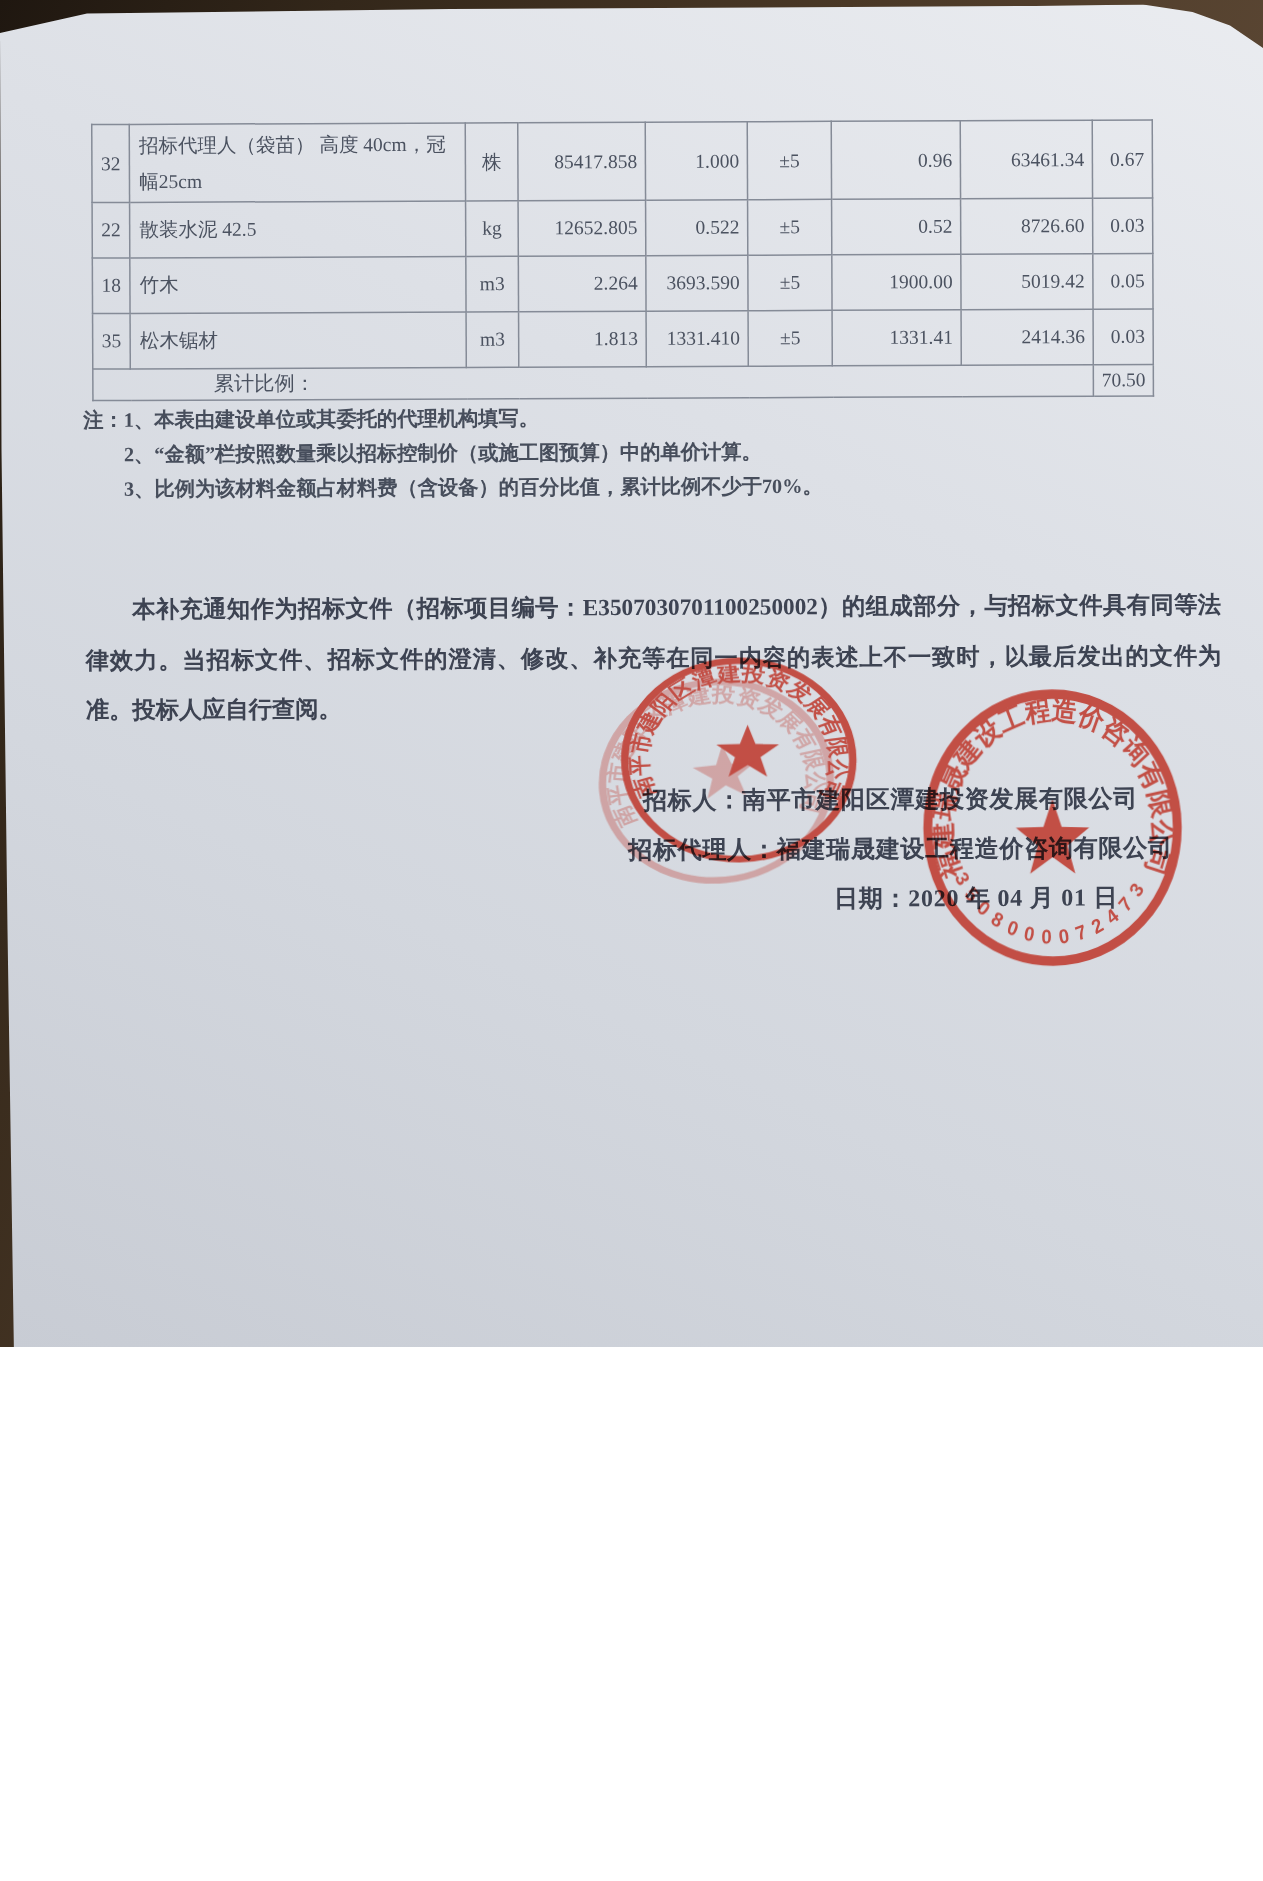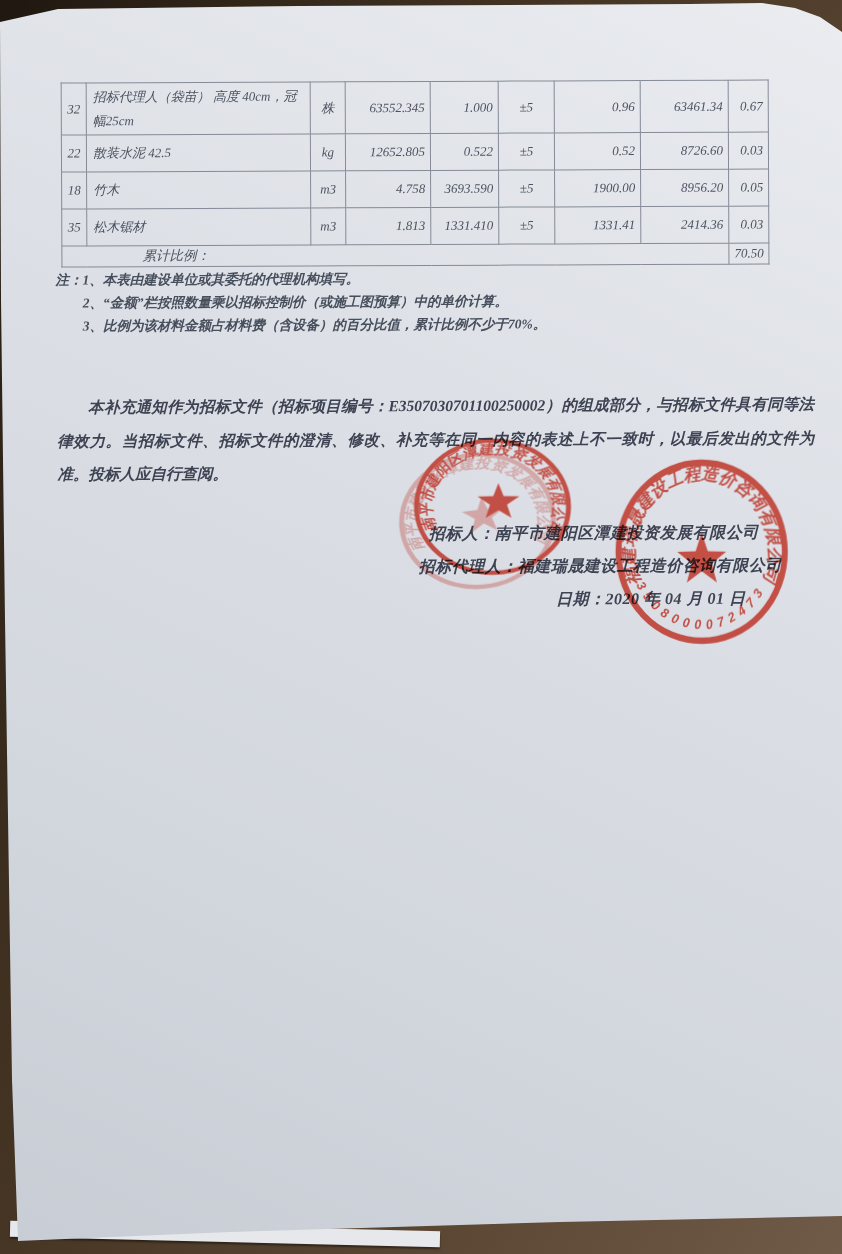--- a/index.html
+++ b/index.html
@@ -1,18 +1,18 @@
 <!DOCTYPE html>
 <html><head>
 <meta charset="utf-8">
 <style>
   html,body{margin:0;padding:0;}
   body{width:842px;height:1254px;overflow:hidden;font-family:"Liberation Serif",serif;}
-  .scene{position:relative;width:842px;height:1254px;overflow:hidden;
-    background:linear-gradient(115deg,#1f1710 0%,#33271a 18%,#4a3826 45%,#5a4633 70%,#6f5b47 100%);font-style:italic;}
+  .scene{position:relative;width:842px;height:898px;overflow:hidden;
+    background:linear-gradient(115deg,#1f1710 0%,#33271a 18%,#4a3826 45%,#5a4633 70%,#6f5b47 100%);}
   .sheet-under{position:absolute;left:10px;top:1226px;width:430px;height:16px;
     background:#e6e8ec;transform:rotate(1.4deg);box-shadow:0 2px 2px rgba(0,0,0,.45);}
   .paper{position:absolute;inset:0;
     background:linear-gradient(205deg,#eaecf0 0%,#ddE0e6 35%,#d3d7de 68%,#c8ccd4 100%);
     clip-path:polygon(0 22px,58px 9px,300px 6px,690px 4px,762px 3px,795px 8px,820px 17px,842px 32px,
                       842px 1216px,560px 1222px,230px 1232px,18px 1241px,12px 1080px,5px 620px,1px 300px);}
   .content{position:absolute;inset:0;transform:rotate(-0.25deg);transform-origin:420px 620px;color:#3f4555;}
 
   
   .mat-table{position:absolute;left:63px;top:81px;width:707px;border-collapse:collapse;
@@ -65,21 +65,21 @@
             <col style="width:56px">
           <col style="width:86px">
             <col style="width:88px">
             <col style="width:40px">
         </colgroup>
         <tbody>
           <tr class="r1">
             <td class="ctr">32</td>
             <td class="name">招标代理人（袋苗） 高度 40cm，冠幅25cm</td>
             <td class="ctr">株</td>
-            <td class="num">63552.345</td>
+            <td class="num">85417.858</td>
             <td class="num">1.000</td>
             <td class="ctr">±5</td>
             <td class="num">0.96</td>
             <td class="num">63461.34</td>
             <td class="num">0.67</td>
           </tr>
           <tr class="r">
             <td class="ctr">22</td>
             <td class="name">散装水泥 42.5</td>
             <td class="ctr">kg</td>
@@ -87,25 +87,25 @@
             <td class="num">0.522</td>
             <td class="ctr">±5</td>
             <td class="num">0.52</td>
             <td class="num">8726.60</td>
             <td class="num">0.03</td>
           </tr>
           <tr class="r">
             <td class="ctr">18</td>
             <td class="name">竹木</td>
             <td class="ctr">m3</td>
-            <td class="num">4.758</td>
+            <td class="num">2.264</td>
             <td class="num">3693.590</td>
             <td class="ctr">±5</td>
             <td class="num">1900.00</td>
-            <td class="num">8956.20</td>
+            <td class="num">5019.42</td>
             <td class="num">0.05</td>
           </tr>
           <tr class="r">
             <td class="ctr">35</td>
             <td class="name">松木锯材</td>
             <td class="ctr">m3</td>
             <td class="num">1.813</td>
             <td class="num">1331.410</td>
             <td class="ctr">±5</td>
             <td class="num">1331.41</td>

